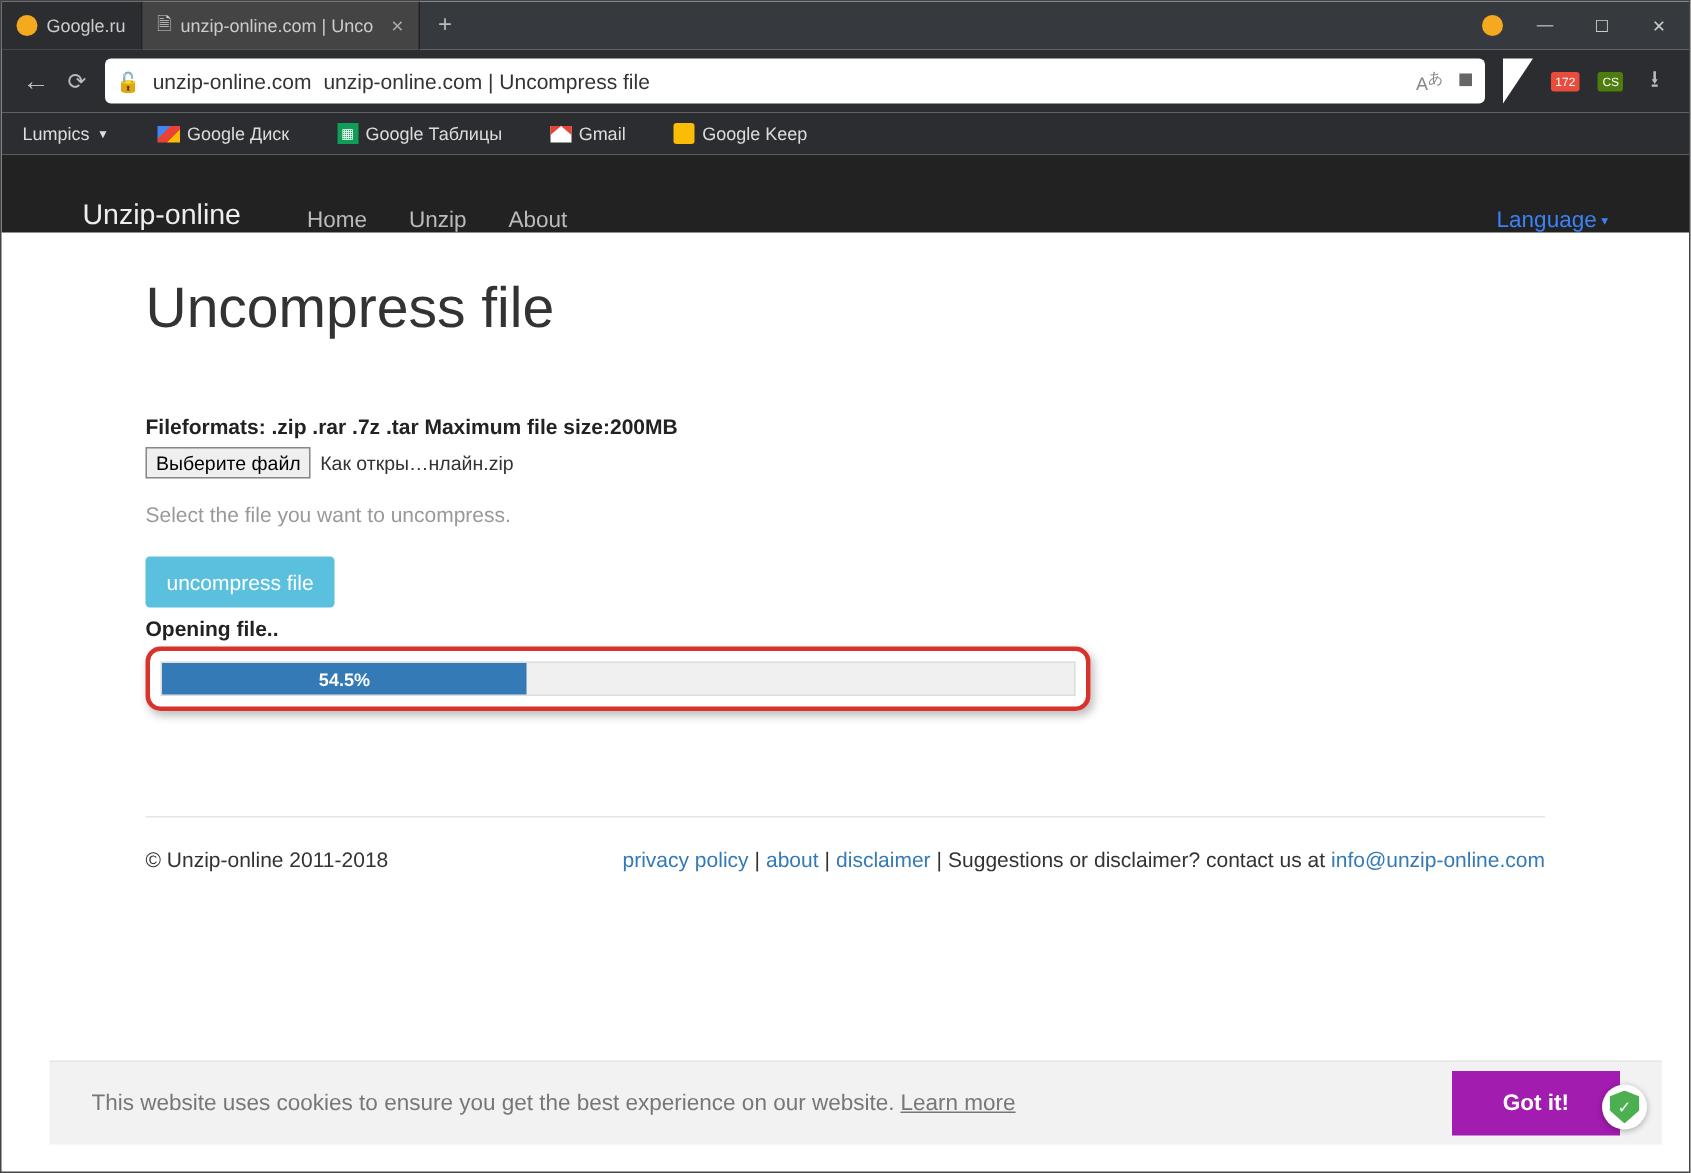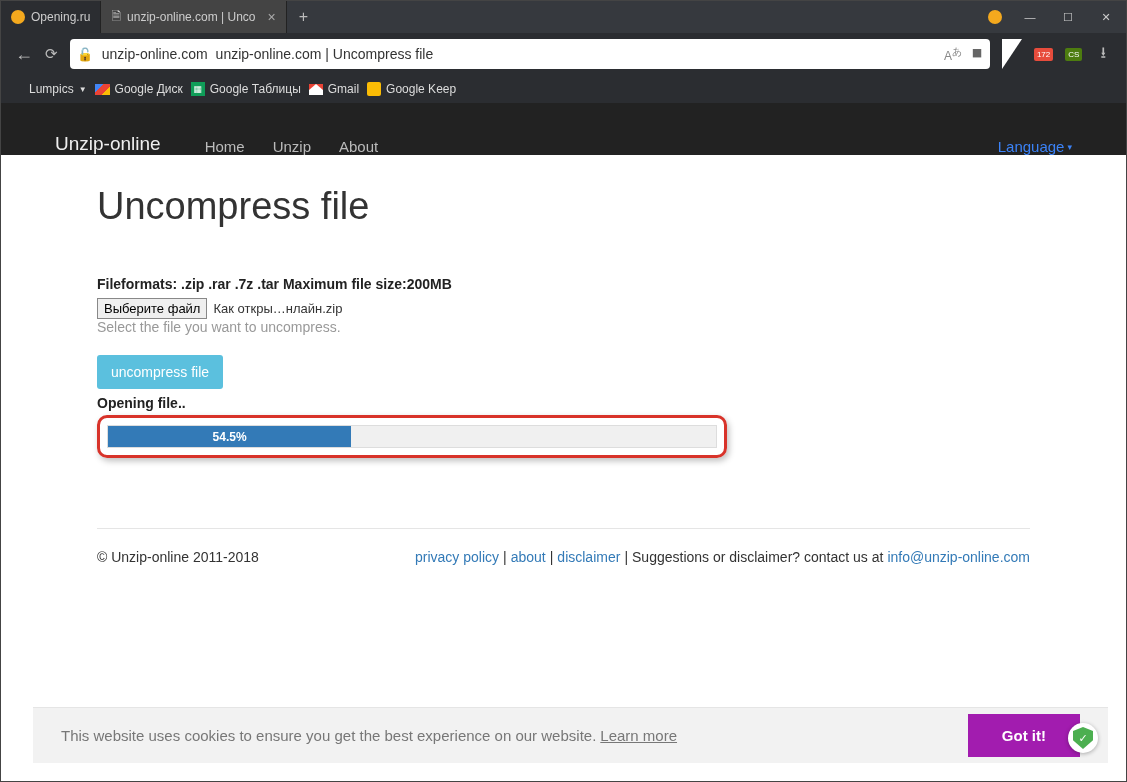--- a/index.html
+++ b/index.html
@@ -18,36 +18,36 @@
 .nav-arrow{color:#bbb;font-size:18px}
 .addr-box{background:#fff;border-radius:4px;height:30px;flex:1;display:flex;align-items:center;padding:0 8px;gap:8px;font-size:14px}
 .lock-ic{color:#999;font-size:13px}
 .domain{color:#333}
 .page-title-addr{color:#333}
 .addr-right{margin-left:auto;display:flex;gap:10px;align-items:center;font-size:12px;color:#888}
 .corner-tri{width:0;height:0;border-top:30px solid #fff;border-right:20px solid transparent}
 .addr-ext{color:#bbb;font-size:16px;padding:0 6px}
 .cal-ic{background:#e74c3c;color:#fff;font-size:8px;padding:2px 3px;border-radius:2px}
 .cs-ic{background:#4d7c0f;color:#fff;font-size:8px;padding:2px 3px;border-radius:2px}
-.bookmarks{background:#2b2d31;height:28px;display:flex;align-items:center;padding:0 28px;gap:8px;font-size:12px;color:#ddd}
+.bookmarks{background:#2b2d31;height:28px;display:flex;align-items:center;padding:0 14px;gap:32px;font-size:12px;color:#ddd}
 .bm-item{display:flex;align-items:center;gap:5px}
 .bm-ic{width:14px;height:14px}
 .tri{width:15px;height:11px;background:linear-gradient(135deg,#4285f4 33%,#ea4335 33% 66%,#fbbc05 66%)}
 .sheets{width:14px;height:14px;background:#0f9d58;display:flex;align-items:center;justify-content:center;color:#fff;font-size:9px}
 .gmail-ic{width:14px;height:11px;background:#fff;position:relative}
 .gmail-ic::before{content:"";position:absolute;top:0;left:0;border-left:7px solid #ea4335;border-right:7px solid #ea4335;border-top:0;border-bottom:6px solid transparent;width:0;height:0}
 .keep-ic{width:14px;height:14px;background:#fbbc05;border-radius:2px}
 .site-nav{background:#222;height:52px;display:flex;align-items:flex-end;padding:0 54px;color:#ddd;font-size:15px}
 .brand{color:#eee;font-size:19px;margin-right:30px}
 .nav-link{padding:0 14px;color:#bbb}
 .lang{margin-left:auto;color:#3b82f6;display:flex;align-items:center;gap:3px}
 .content{padding:30px 96px}
 h1{font-size:38px;font-weight:400;color:#333;margin-bottom:48px}
 .file-info{font-size:14px;font-weight:700;color:#222;margin-bottom:6px}
-.file-row{display:flex;align-items:center;gap:6px;margin-bottom:0}
+.file-row{display:flex;align-items:center;gap:6px;margin-bottom:16px}
 .choose-btn{background:#efefef;border:1px solid #888;font-size:13px;padding:2px 6px}
 .file-name{font-size:13px;color:#333}
 .helper{font-size:14px;color:#999;margin-bottom:20px}
 .uncompress{background:#5bc0de;color:#fff;border:none;padding:9px 14px;font-size:14px;border-radius:3px;margin-bottom:6px}
 .opening{font-size:14px;font-weight:700;color:#222}
 .progress-wrap{border:3px solid #d8332a;border-radius:10px;padding:7px;margin-top:4px;box-shadow:2px 3px 6px rgba(0,0,0,.25);width:630px}
 .progress-bar{height:23px;background:#f0f0f0;border:1px solid #ddd;position:relative}
 .progress-fill{height:100%;background:#337ab7;width:40%;display:flex;align-items:center;justify-content:center;color:#fff;font-size:12px;font-weight:700}
 hr{margin:70px 0 20px;border:none;border-top:1px solid #e5e5e5}
 .footer{display:flex;font-size:14px;color:#333;gap:4px}
@@ -58,21 +58,21 @@
 .gotit{margin-left:auto;background:#a21caf;color:#fff;border:none;padding:13px 34px;font-size:15px;font-weight:700}
 .shield{position:absolute;right:28px;bottom:28px;width:30px;height:30px;background:#fff;border-radius:50%;box-shadow:0 1px 4px rgba(0,0,0,.3);display:flex;align-items:center;justify-content:center}
 .shield-inner{width:20px;height:22px;background:#4caf50;clip-path:polygon(50% 0,100% 18%,100% 60%,50% 100%,0 60%,0 18%);display:flex;align-items:center;justify-content:center;color:#fff;font-size:11px}
 </style>
 </head>
 <body>
 
 <div class="browser-top">
   <div class="tab inactive">
     <span class="tab-icon" style="background:#f4a91e"></span>
-    <span>Opening.ru</span>
+    <span>Google.ru</span>
   </div>
   <div class="tab active">
     <span style="color:#ccc">🗎</span>
     <span>unzip-online.com | Unco</span>
     <span class="tab-close">×</span>
   </div>
   <div class="new-tab">+</div>
   <div class="tab-right">
     <span class="orange-dot"></span>
     <span class="win-btn">—</span>

